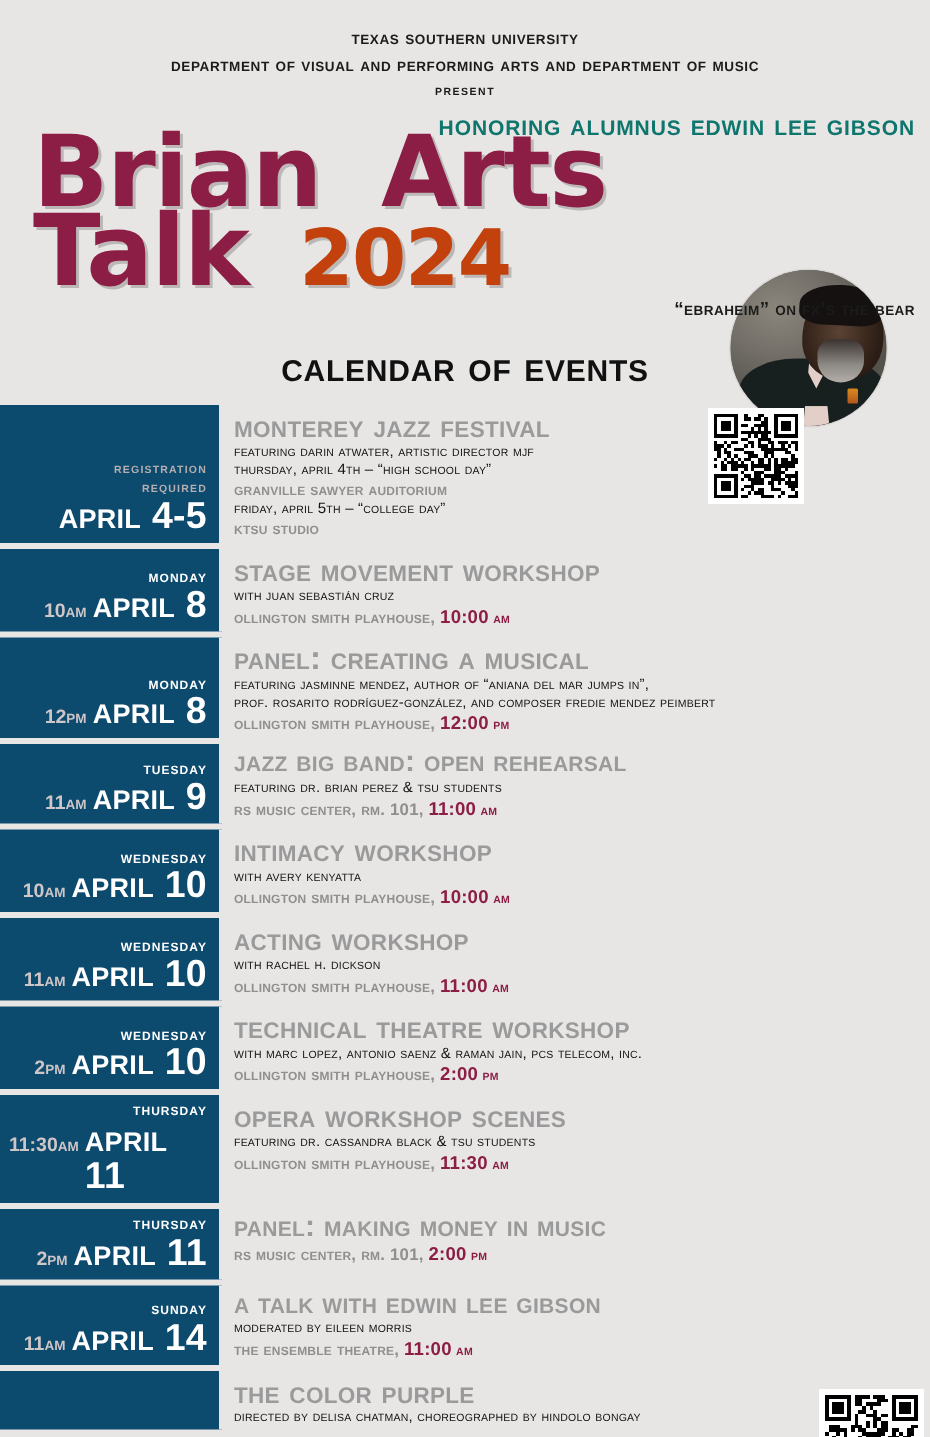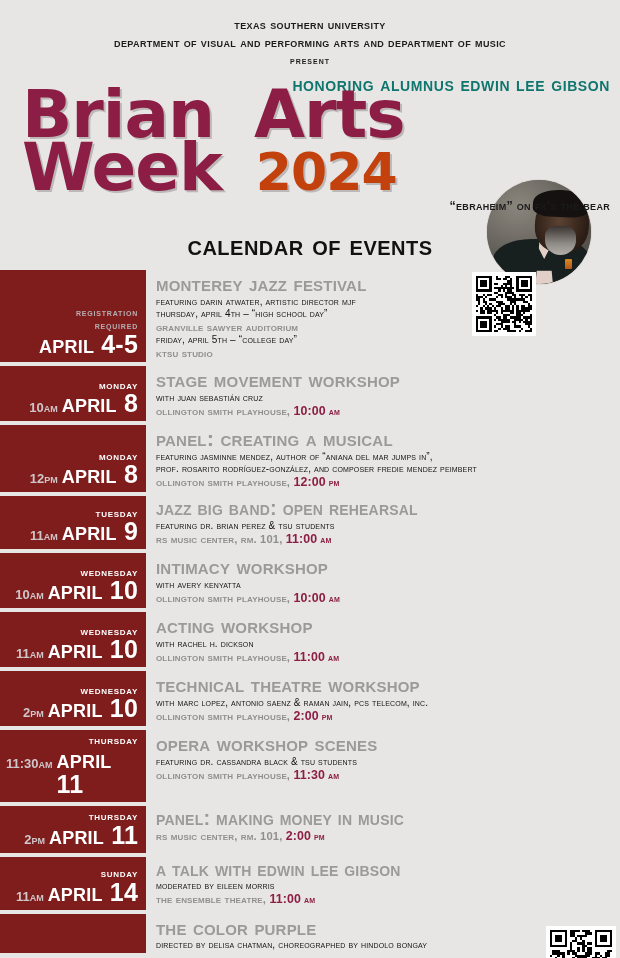--- a/index.html
+++ b/index.html
@@ -192,21 +192,21 @@
   }
   .event {
     position: relative;
     display: flex;
     align-items: stretch;
     margin-bottom: 4px;
   }
   .datecell {
     width: 148px;
     flex: 0 0 148px;
-    background: #7f1d1d;
+    background: #0c4a6e;
     color: #ffffff;
     box-sizing: border-box;
     padding: 4px 10px 5px 6px;
     display: flex;
     flex-direction: column;
     justify-content: flex-end;
     align-items: flex-end;
     position: relative;
   }
   .datecell::after {
@@ -329,21 +329,21 @@
 
   <div class="titleblock">
     <div class="honoring">Honoring Alumnus Edwin Lee Gibson</div>
 
     <div class="bigtitle">
       <div class="bt-row bt-row1">
         <span>Brian</span>
         <span style="display:inline-block;width:18px"></span><span>Arts</span>
       </div>
       <div class="bt-row bt-row2">
-        <span>Week</span>
+        <span>Talk</span>
         <span style="display:inline-block;width:12px"></span><span class="bt-year bt-small">2024</span>
       </div>
     </div>
 
     <div class="portrait">
       <div class="portrait-bg"></div>
       <div class="p-body"></div>
       <div class="p-shirt"></div>
       <div class="p-vneck"></div>
       <div class="p-face"></div>

